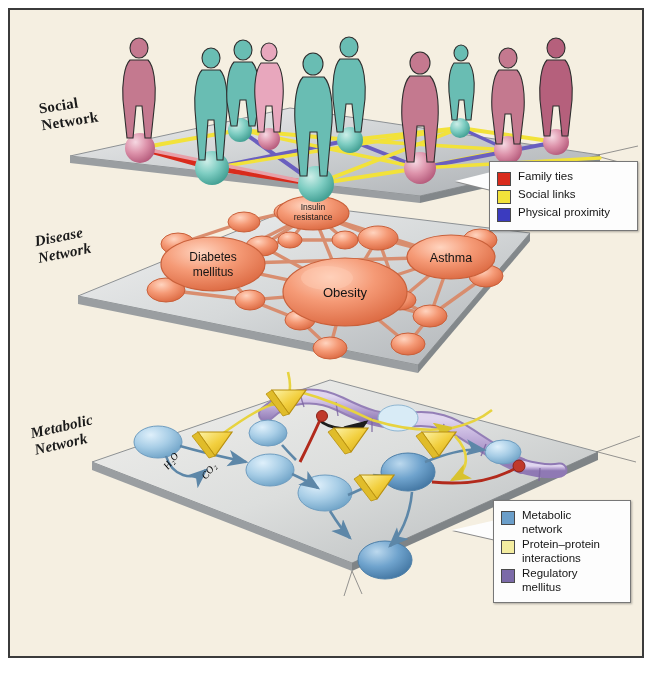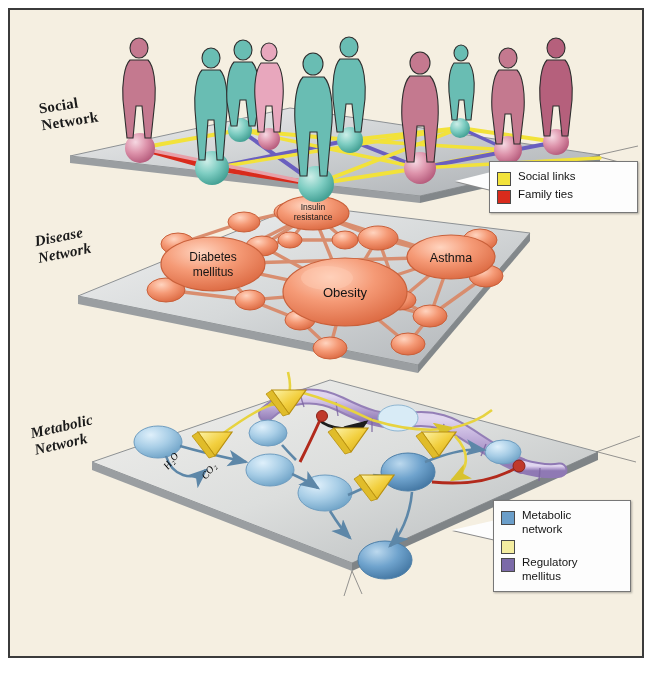--- a/index.html
+++ b/index.html
@@ -395,37 +395,43 @@
   <div class="layerlabel" id="lbl-metabolic">
     <span>Metabolic</span>
     <span>Network</span>
   </div>
 
   <div class="tail" id="tail-social"></div>
   <div class="tail" id="tail-metabolic"></div>
 
   <div class="legend" id="legend-social">
     <div class="row">
+      <span class="sw" style="background:#d92b1c"></span>
+      <span class="ltext">Family ties</span>
+    </div>
+    <div class="row">
       <span class="sw" style="background:#f2e23a"></span>
       <span class="ltext">Social links</span>
     </div>
     <div class="row">
-      <span class="sw" style="background:#d92b1c"></span>
-      <span class="ltext">Family ties</span>
+      <span class="sw" style="background:#3b3bbf"></span>
+      <span class="ltext">Physical proximity</span>
     </div>
   </div>
 
   <div class="legend" id="legend-metabolic">
     <div class="row">
       <span class="sw" style="background:#6b9ec9"></span>
       <span class="ltext">Metabolic
 network</span>
     </div>
     <div class="row">
       <span class="sw" style="background:#f4eda0"></span>
+      <span class="ltext">Protein–protein
+interactions</span>
     </div>
     <div class="row">
       <span class="sw" style="background:#7b6aa8"></span>
       <span class="ltext">Regulatory
 mellitus</span>
     </div>
   </div>
 </div>
 
 </body></html>

